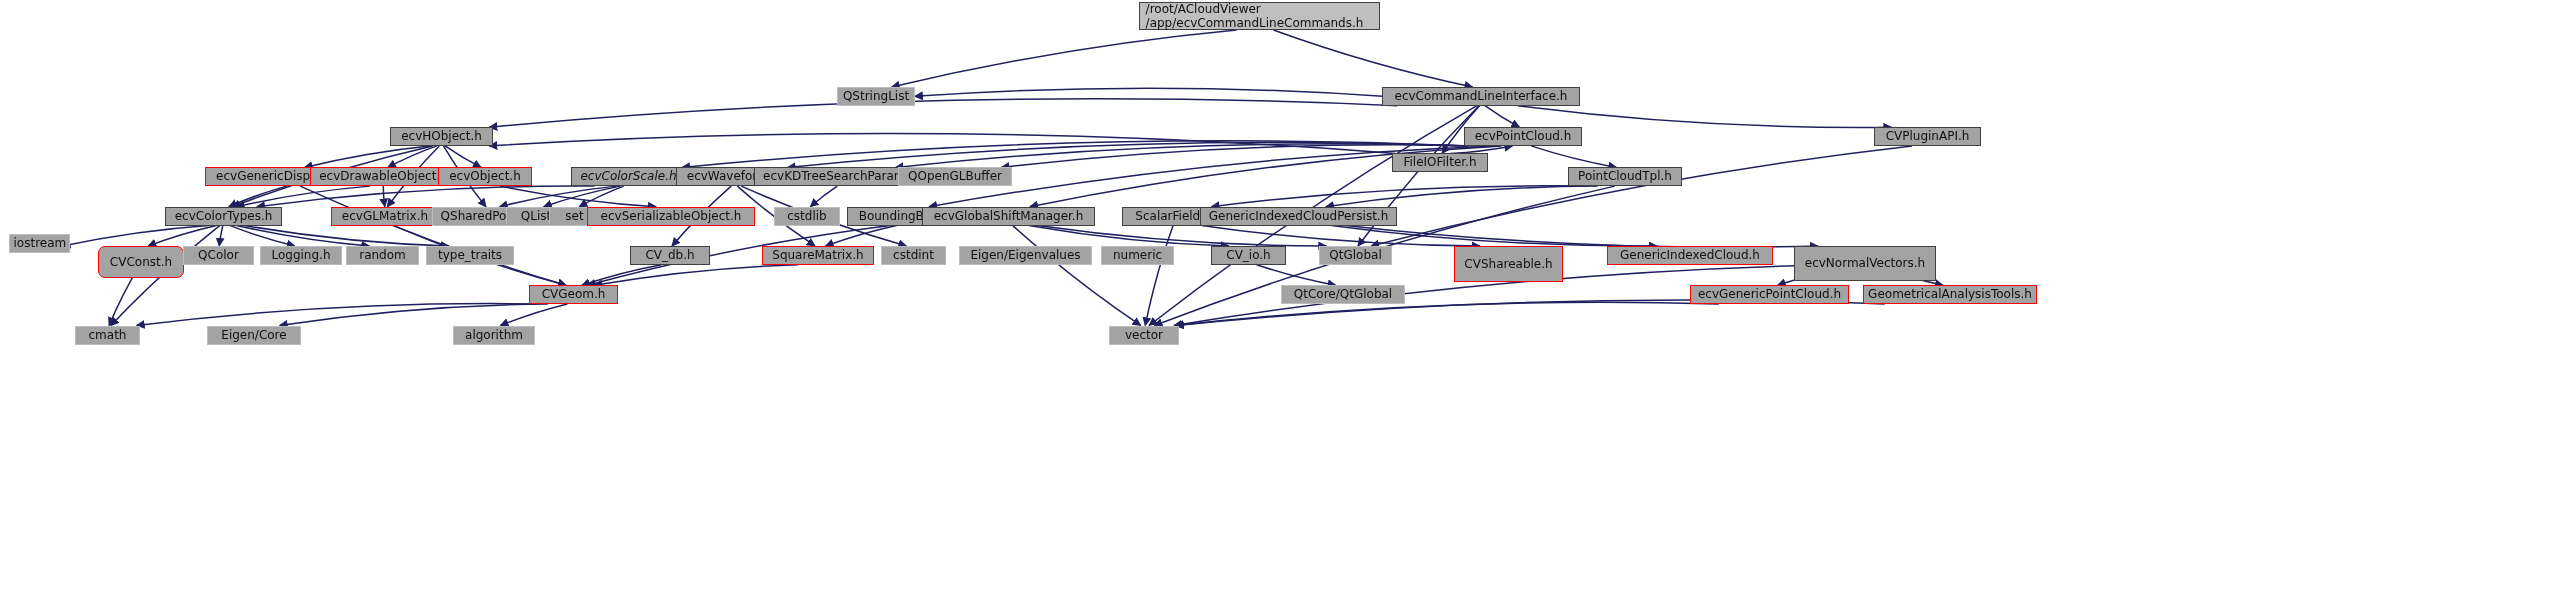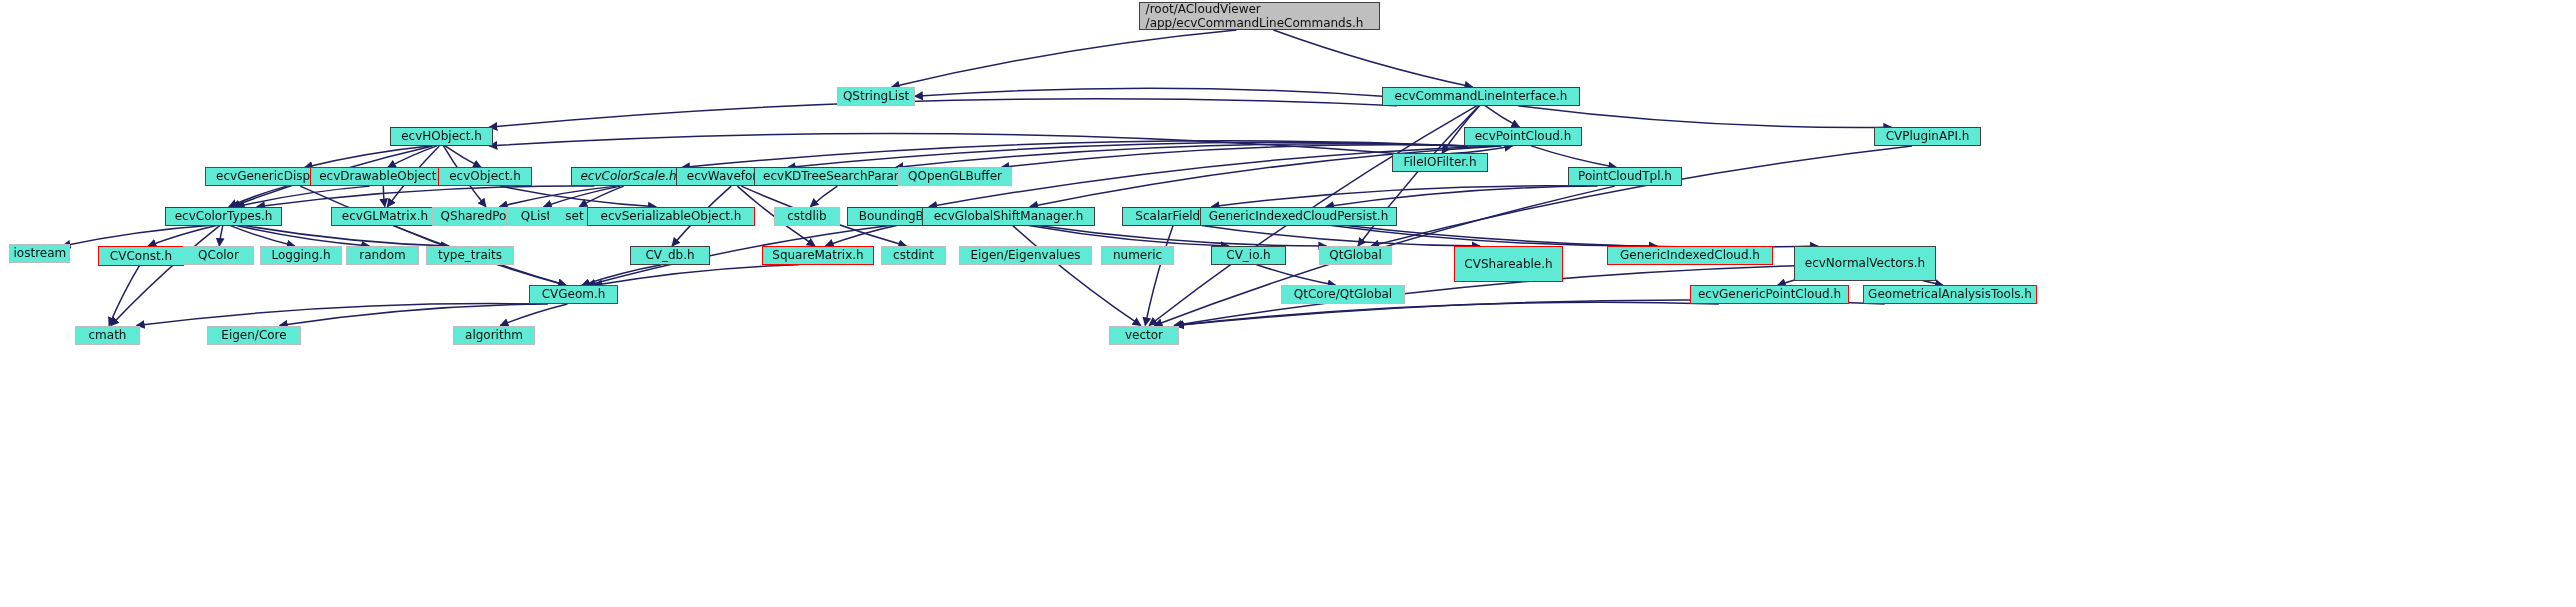--- a/index.html
+++ b/index.html
@@ -1,20 +1,20 @@
 <!DOCTYPE html>
 <html style="font-size:15px"><head>
 <meta charset="utf-8">
 <style>
   html,body{margin:0;padding:0;background:#ffffff;}
   #canvas{position:relative;width:2576px;height:607px;overflow:hidden;
     font-family:"DejaVu Sans","Liberation Sans",sans-serif;background:#fff;padding-left:36px;}
   svg#edges{position:absolute;left:0;top:0;width:2576px;height:607px;pointer-events:none;}
   .node{position:absolute;box-sizing:border-box;display:flex;align-items:center;
-    justify-content:center;background:#5eead4;border:0.9px solid #bdbdbd;
+    justify-content:center;background:#a3a3a3;border:0.9px solid #bdbdbd;
     color:#101010;font-size:12px;line-height:1.05;white-space:nowrap;
     padding:0 4.7px;letter-spacing:0px;}
   .node.dark{border:0.9px solid #404040;}
   .node.red{border:0.9px solid #ff0000;}
   .node.root{background:#bfbfbf;border:0.9px solid #404040;
     flex-direction:column;align-items:flex-start;justify-content:center;
     padding:1.9px 5.6px;font-size:12px;line-height:1.18;}
   .node.root span{display:block;}
 </style>
 </head>
@@ -123,22 +123,22 @@
       <div class="node red" style="left: 331px; top: 207px; width: 108px; height: 18.7px;">ecvGLMatrix.h</div>
       <div class="node " style="left: 432px; top: 207px; width: 111px; height: 18.7px;">QSharedPointer</div>
       <div class="node " style="left: 506px; top: 207px; width: 60px; height: 18.7px;">QList</div>
       <div class="node " style="left: 549px; top: 207px; width: 51px; height: 18.7px;">set</div>
       <div class="node red" style="left: 587px; top: 207px; width: 168px; height: 18.7px;">ecvSerializableObject.h</div>
       <div class="node " style="left: 774px; top: 207px; width: 66px; height: 18.7px;">cstdlib</div>
       <div class="node dark" style="left: 847px; top: 207px; width: 114px; height: 18.7px;">BoundingBox.h</div>
       <div class="node dark" style="left: 922px; top: 207px; width: 173px; height: 18.7px;">ecvGlobalShiftManager.h</div>
       <div class="node dark" style="left: 1122px; top: 207px; width: 103px; height: 18.7px;">ScalarField.h</div>
       <div class="node dark" style="left: 1200px; top: 207px; width: 197px; height: 18.7px;">GenericIndexedCloudPersist.h</div>
-      <div class="node " style="left: 9.4px; top: 244px; width: 61px; height: 18.7px;">iostream</div>
-      <div class="node red" style="left: 98px; top: 246px; width: 86px; height: 20px;">CVConst.h</div>
+      <div class="node " style="left: 9.4px; top: 234px; width: 61px; height: 18.7px;">iostream</div>
+      <div class="node red" style="left: 98px; top: 246px; width: 86px; height: 32px; border-radius: 7px;">CVConst.h</div>
       <div class="node " style="left: 183px; top: 246px; width: 71px; height: 18.7px;">QColor</div>
       <div class="node " style="left: 260px; top: 246px; width: 82px; height: 18.7px;">Logging.h</div>
       <div class="node " style="left: 346px; top: 246px; width: 73px; height: 18.7px;">random</div>
       <div class="node " style="left: 426px; top: 246px; width: 88px; height: 18.7px;">type_traits</div>
       <div class="node dark" style="left: 630px; top: 246px; width: 80px; height: 18.7px;">CV_db.h</div>
       <div class="node red" style="left: 762px; top: 246px; width: 112px; height: 18.7px;">SquareMatrix.h</div>
       <div class="node " style="left: 881px; top: 246px; width: 65px; height: 18.7px;">cstdint</div>
       <div class="node " style="left: 959px; top: 246px; width: 133px; height: 18.7px;">Eigen/Eigenvalues</div>
       <div class="node " style="left: 1101px; top: 246px; width: 73px; height: 18.7px;">numeric</div>
       <div class="node dark" style="left: 1211px; top: 246px; width: 75px; height: 18.7px;">CV_io.h</div>

